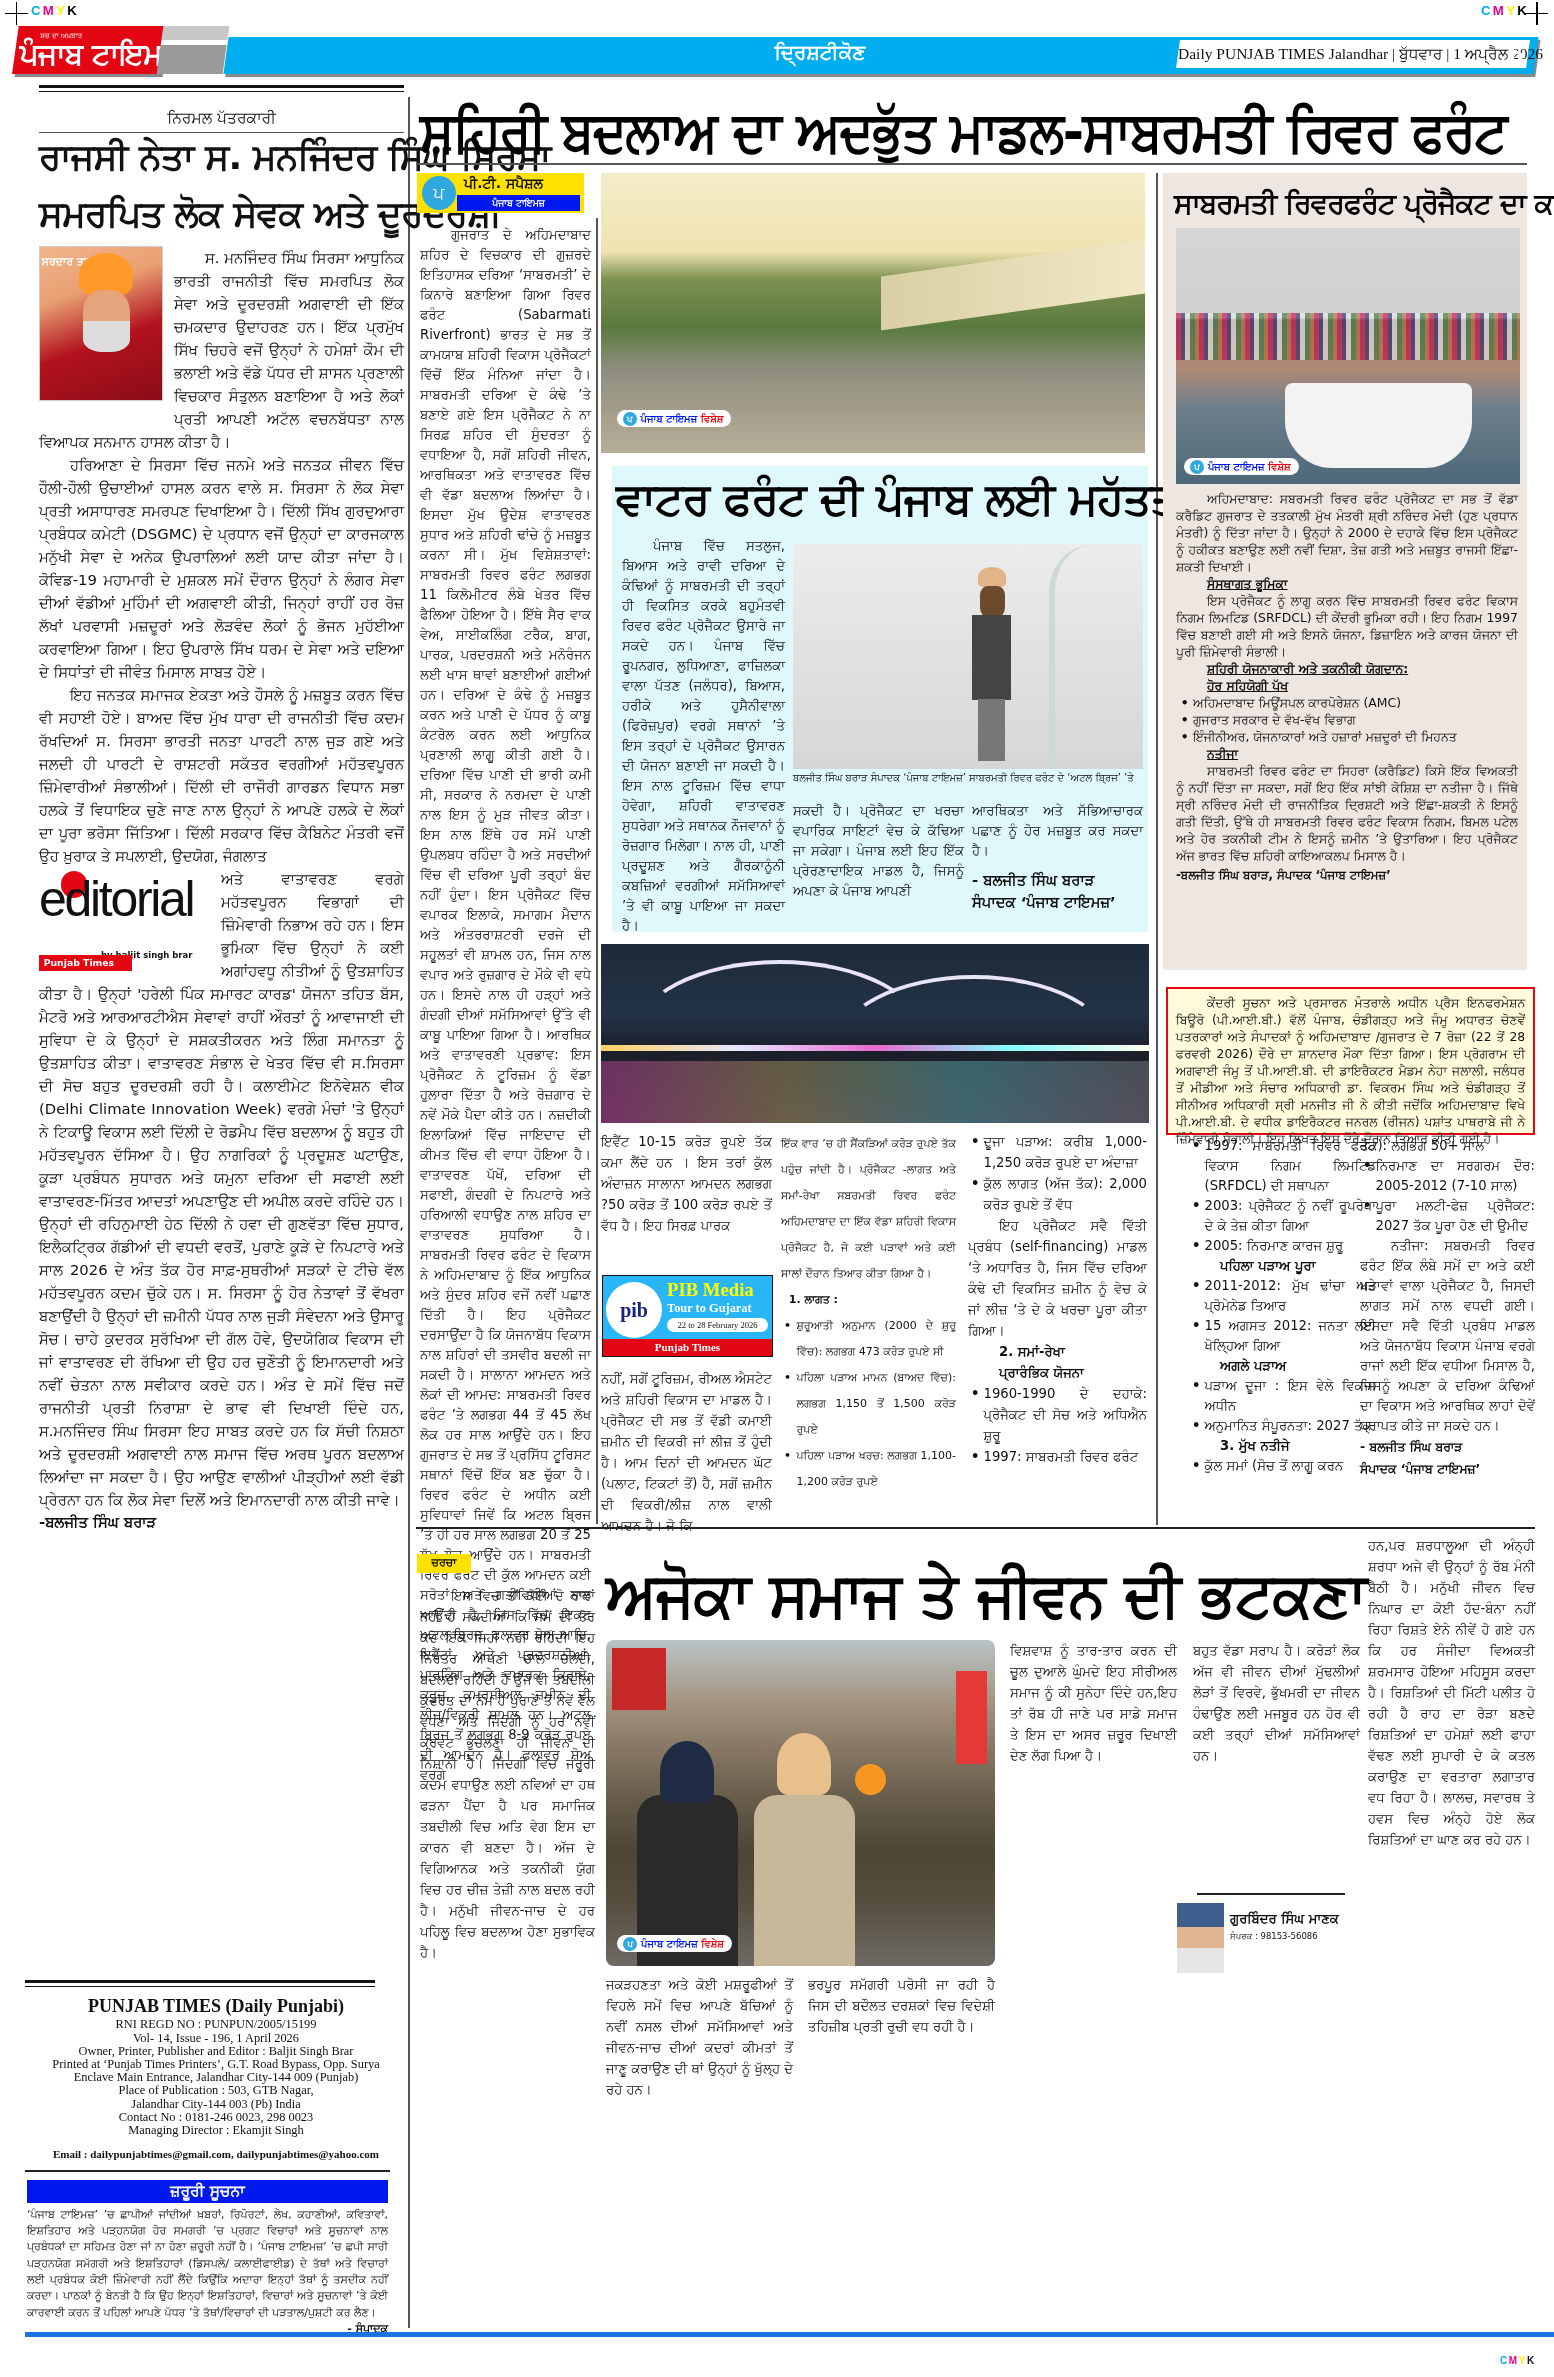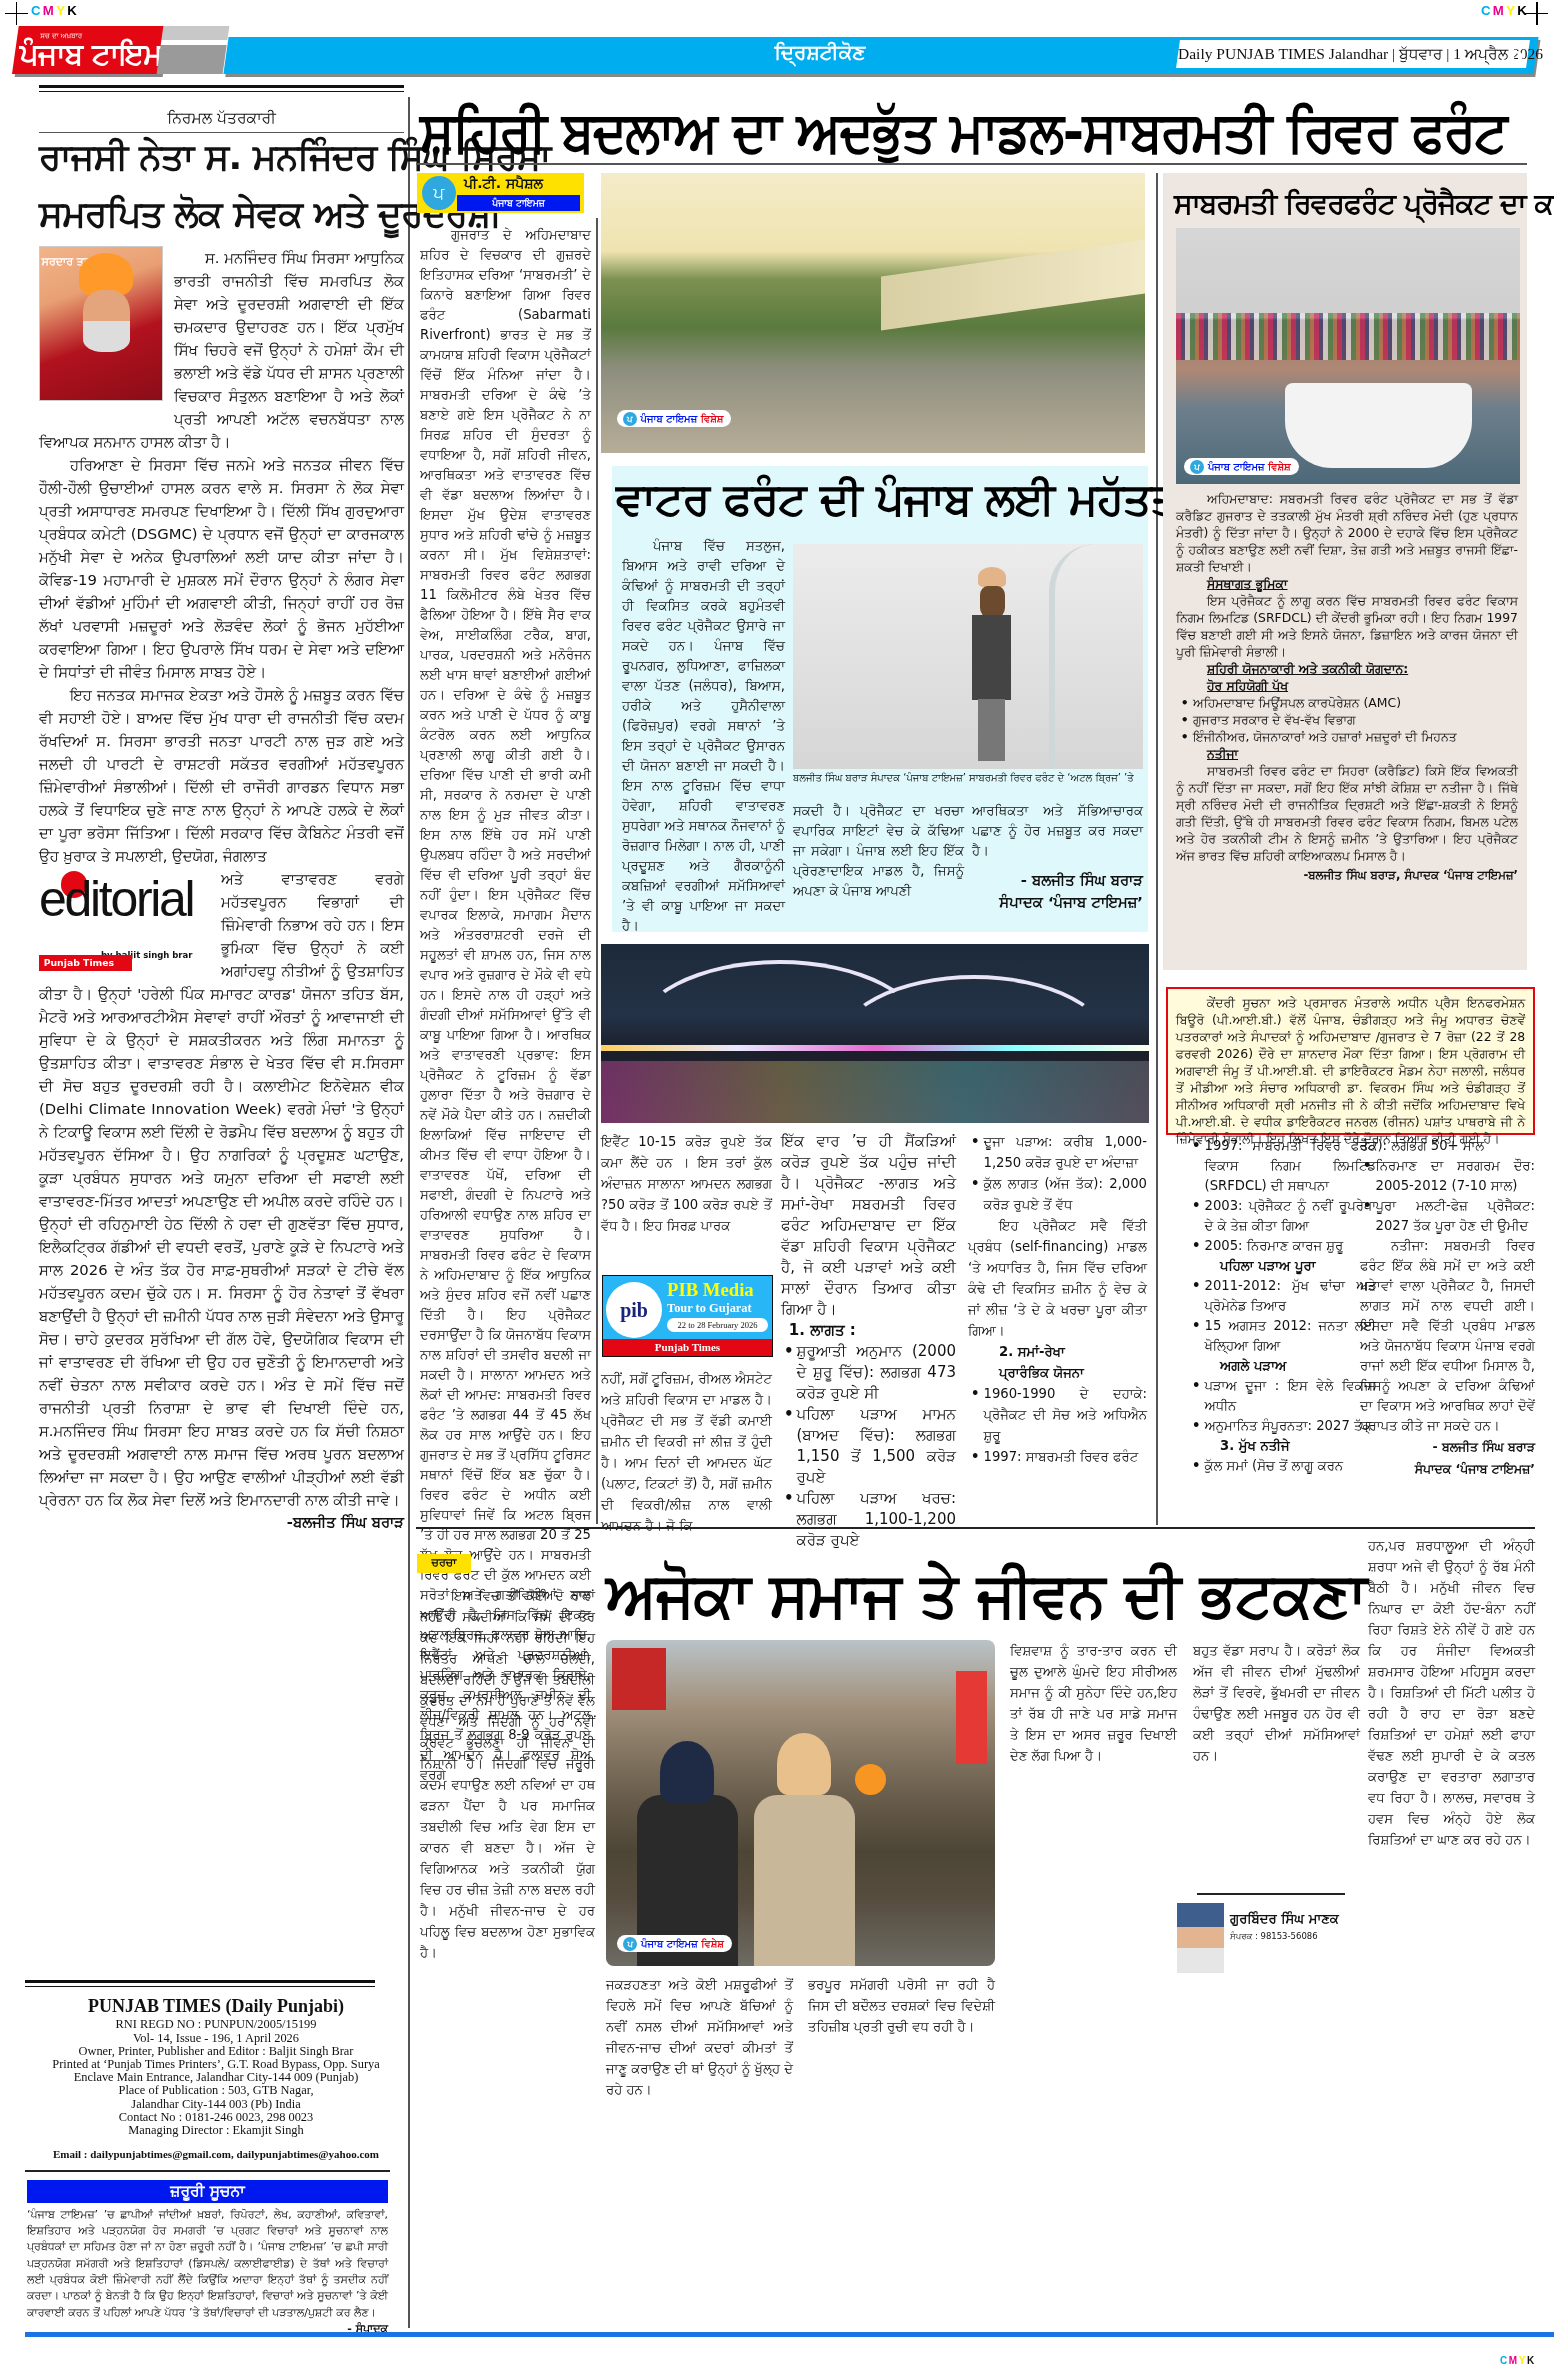--- a/index.html
+++ b/index.html
@@ -20,21 +20,21 @@
 .section-label{position:absolute;left:762px;top:14px;font-size:20px;font-weight:bold;color:#fff}
 .dateline{position:absolute;left:1166px;top:14px;width:350px;height:28px;background:#fff;transform:skewX(-8deg)}
 .dateline span{display:block;transform:skewX(8deg);font-family:"Liberation Serif",serif;font-size:15.5px;line-height:28px;text-align:center;white-space:nowrap}
 .pageno{position:absolute;left:1523px;top:11px;font-family:"Liberation Serif",serif;font-size:29.5px;font-weight:bold;color:#fff;width:31px;text-align:center;transform:translateX(-43px)}
 
 .body-text{font-size:14.8px;line-height:23px;text-align:justify;color:#111}
 .body-text p{text-indent:31px}
 .rule{position:absolute;background:#222}
 .dbl{border-top:3.1px solid #111;border-bottom:1.6px solid #111;height:7px}
 .vline{position:absolute;width:1.6px;background:#555}
-.byline{font-weight:bold;text-align:right;font-size:14.8px;line-height:22px}
+.byline{font-weight:bold;text-align:left;font-size:14.8px;line-height:22px}
 .headline-big{font-weight:bold;color:#000;white-space:nowrap}
 
 #left-col{left:39px;top:85px;width:365px}
 .kicker{text-align:center;font-size:15.5px;margin-top:17px;padding-bottom:4.7px;border-bottom:1.6px solid #555}
 .left-head{font-size:36px;font-weight:bold;line-height:48px;margin-top:9.3px;white-space:nowrap;letter-spacing:-0.8px}
 .portrait{float:left;width:124px;height:155px;margin:0 11px 6.2px 0;background:linear-gradient(160deg,#f2b48b 0,#e8a072 30%,#b2121e 60%,#8a0d17 100%);border:0.8px solid #ccc;position:relative}
 .portrait .turban{position:absolute;left:39px;top:6.2px;width:54px;height:43px;border-radius:50% 50% 30% 30%;background:#ff9a2a}
 .portrait .face{position:absolute;left:43px;top:43px;width:47px;height:54px;border-radius:40%;background:#e4a57c}
 .portrait .beard{position:absolute;left:43px;top:74px;width:47px;height:31px;border-radius:0 0 40% 40%;background:#ddd}
 .portrait .nameplate{position:absolute;left:1.6px;top:3.1px;font-size:11px;color:#fff;font-weight:bold}
@@ -270,21 +270,21 @@
 <div id="pib-ad" class="abs">
   <div class="logo">pib</div>
   <div class="t1">PIB Media</div>
   <div class="t2">Tour to Gujarat</div>
   <div class="t3">22 to 28 February 2026</div>
   <div class="t4">Punjab Times</div>
 </div>
 <div id="rev-c1b" class="abs body-text" style="font-size:13.2px;line-height:21px">
   <p style="text-indent:0">ਨਹੀਂ, ਸਗੋਂ ਟੂਰਿਜ਼ਮ, ਰੀਅਲ ਐਸਟੇਟ ਅਤੇ ਸ਼ਹਿਰੀ ਵਿਕਾਸ ਦਾ ਮਾਡਲ ਹੈ। ਪ੍ਰੋਜੈਕਟ ਦੀ ਸਭ ਤੋਂ ਵੱਡੀ ਕਮਾਈ ਜ਼ਮੀਨ ਦੀ ਵਿਕਰੀ ਜਾਂ ਲੀਜ਼ ਤੋਂ ਹੁੰਦੀ ਹੈ। ਆਮ ਦਿਨਾਂ ਦੀ ਆਮਦਨ ਘੱਟ (ਪਲਾਟ, ਟਿਕਟਾਂ ਤੋਂ) ਹੈ, ਸਗੋਂ ਜ਼ਮੀਨ ਦੀ ਵਿਕਰੀ/ਲੀਜ਼ ਨਾਲ ਵਾਲੀ ਆਮਦਨ ਹੈ। ਜੋ ਕਿ</p>
 </div>
-<div id="rev-c2" class="abs body-text" style="font-size:15px;line-height:21px">
+<div id="rev-c2" class="abs body-text" style="font-size:11px;line-height:26px">
   <p style="text-indent:0">ਇੱਕ ਵਾਰ ’ਚ ਹੀ ਸੈਂਕੜਿਆਂ ਕਰੋੜ ਰੁਪਏ ਤੱਕ ਪਹੁੰਚ ਜਾਂਦੀ ਹੈ। ਪ੍ਰੋਜੈਕਟ -ਲਾਗਤ ਅਤੇ ਸਮਾਂ-ਰੇਖਾ ਸਬਰਮਤੀ ਰਿਵਰ ਫਰੰਟ ਅਹਿਮਦਾਬਾਦ ਦਾ ਇੱਕ ਵੱਡਾ ਸ਼ਹਿਰੀ ਵਿਕਾਸ ਪ੍ਰੋਜੈਕਟ ਹੈ, ਜੋ ਕਈ ਪੜਾਵਾਂ ਅਤੇ ਕਈ ਸਾਲਾਂ ਦੌਰਾਨ ਤਿਆਰ ਕੀਤਾ ਗਿਆ ਹੈ।</p>
   <div class="uhead" style="text-decoration:none;text-indent:7.8px">1. ਲਾਗਤ :</div>
   <div class="bul">ਸ਼ੁਰੂਆਤੀ ਅਨੁਮਾਨ (2000 ਦੇ ਸ਼ੁਰੂ ਵਿੱਚ): ਲਗਭਗ 473 ਕਰੋੜ ਰੁਪਏ ਸੀ</div>
   <div class="bul">ਪਹਿਲਾ ਪੜਾਅ ਮਾਮਨ (ਬਾਅਦ ਵਿੱਚ): ਲਗਭਗ 1,150 ਤੋਂ 1,500 ਕਰੋੜ ਰੁਪਏ</div>
   <div class="bul">ਪਹਿਲਾ ਪੜਾਅ ਖਰਚ: ਲਗਭਗ 1,100-1,200 ਕਰੋੜ ਰੁਪਏ</div>
 </div>
 <div id="rev-c3" class="abs body-text" style="font-size:13.2px;line-height:21px">
   <div class="bul">ਦੂਜਾ ਪੜਾਅ: ਕਰੀਬ 1,000-1,250 ਕਰੋੜ ਰੁਪਏ ਦਾ ਅੰਦਾਜ਼ਾ</div>
   <div class="bul">ਕੁੱਲ ਲਾਗਤ (ਅੱਜ ਤੱਕ): 2,000 ਕਰੋੜ ਰੁਪਏ ਤੋਂ ਵੱਧ</div>
   <p>ਇਹ ਪ੍ਰੋਜੈਕਟ ਸਵੈ ਵਿੱਤੀ ਪ੍ਰਬੰਧ (self-financing) ਮਾਡਲ ‘ਤੇ ਅਧਾਰਿਤ ਹੈ, ਜਿਸ ਵਿੱਚ ਦਰਿਆ ਕੰਢੇ ਦੀ ਵਿਕਸਿਤ ਜ਼ਮੀਨ ਨੂੰ ਵੇਚ ਕੇ ਜਾਂ ਲੀਜ਼ ‘ਤੇ ਦੇ ਕੇ ਖਰਚਾ ਪੂਰਾ ਕੀਤਾ ਗਿਆ।</p>

